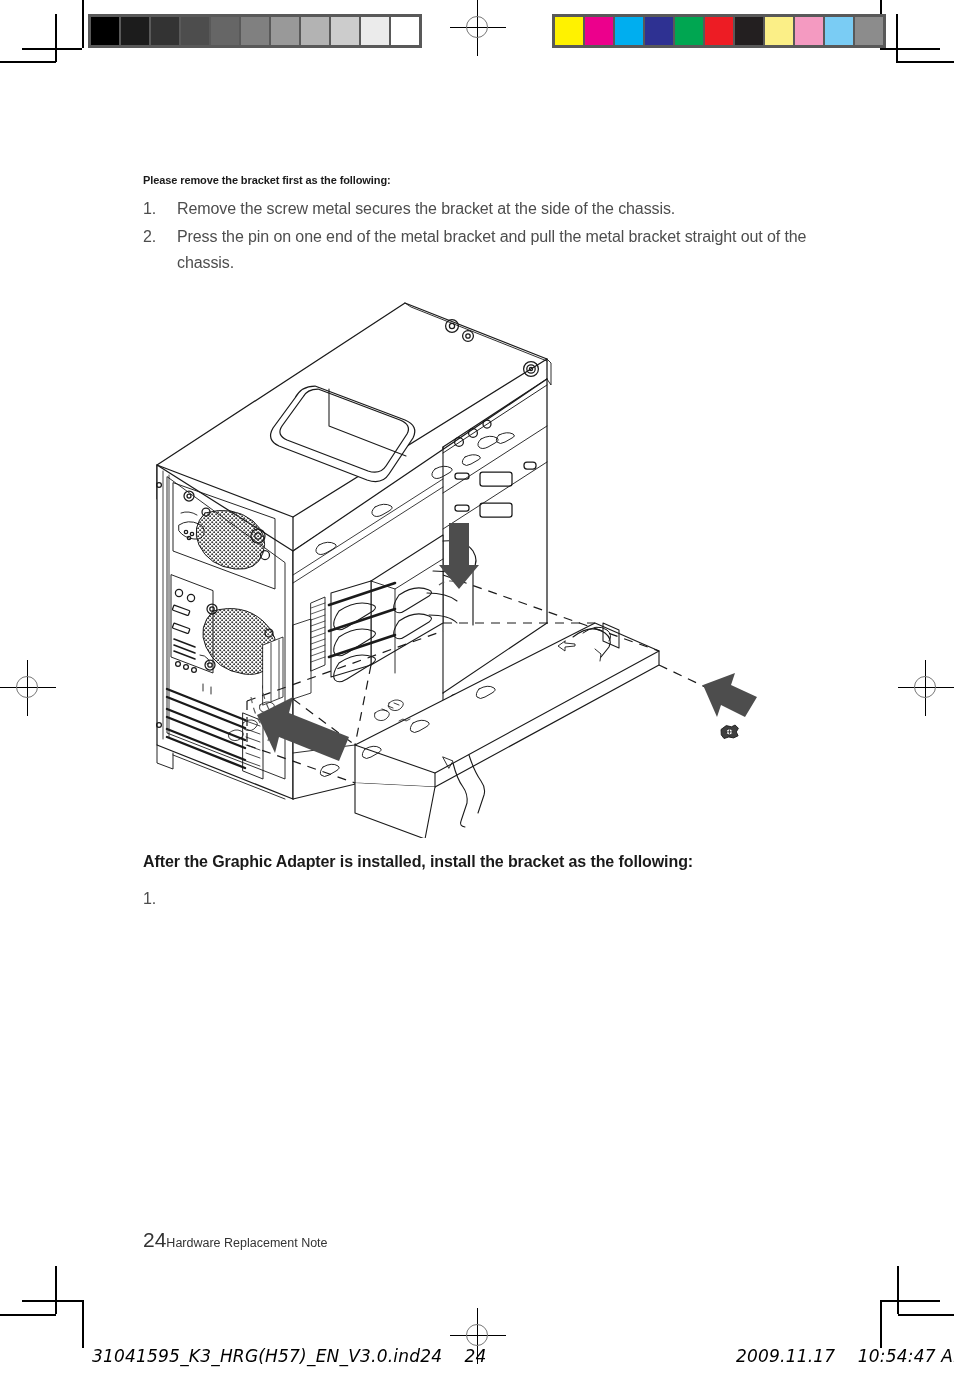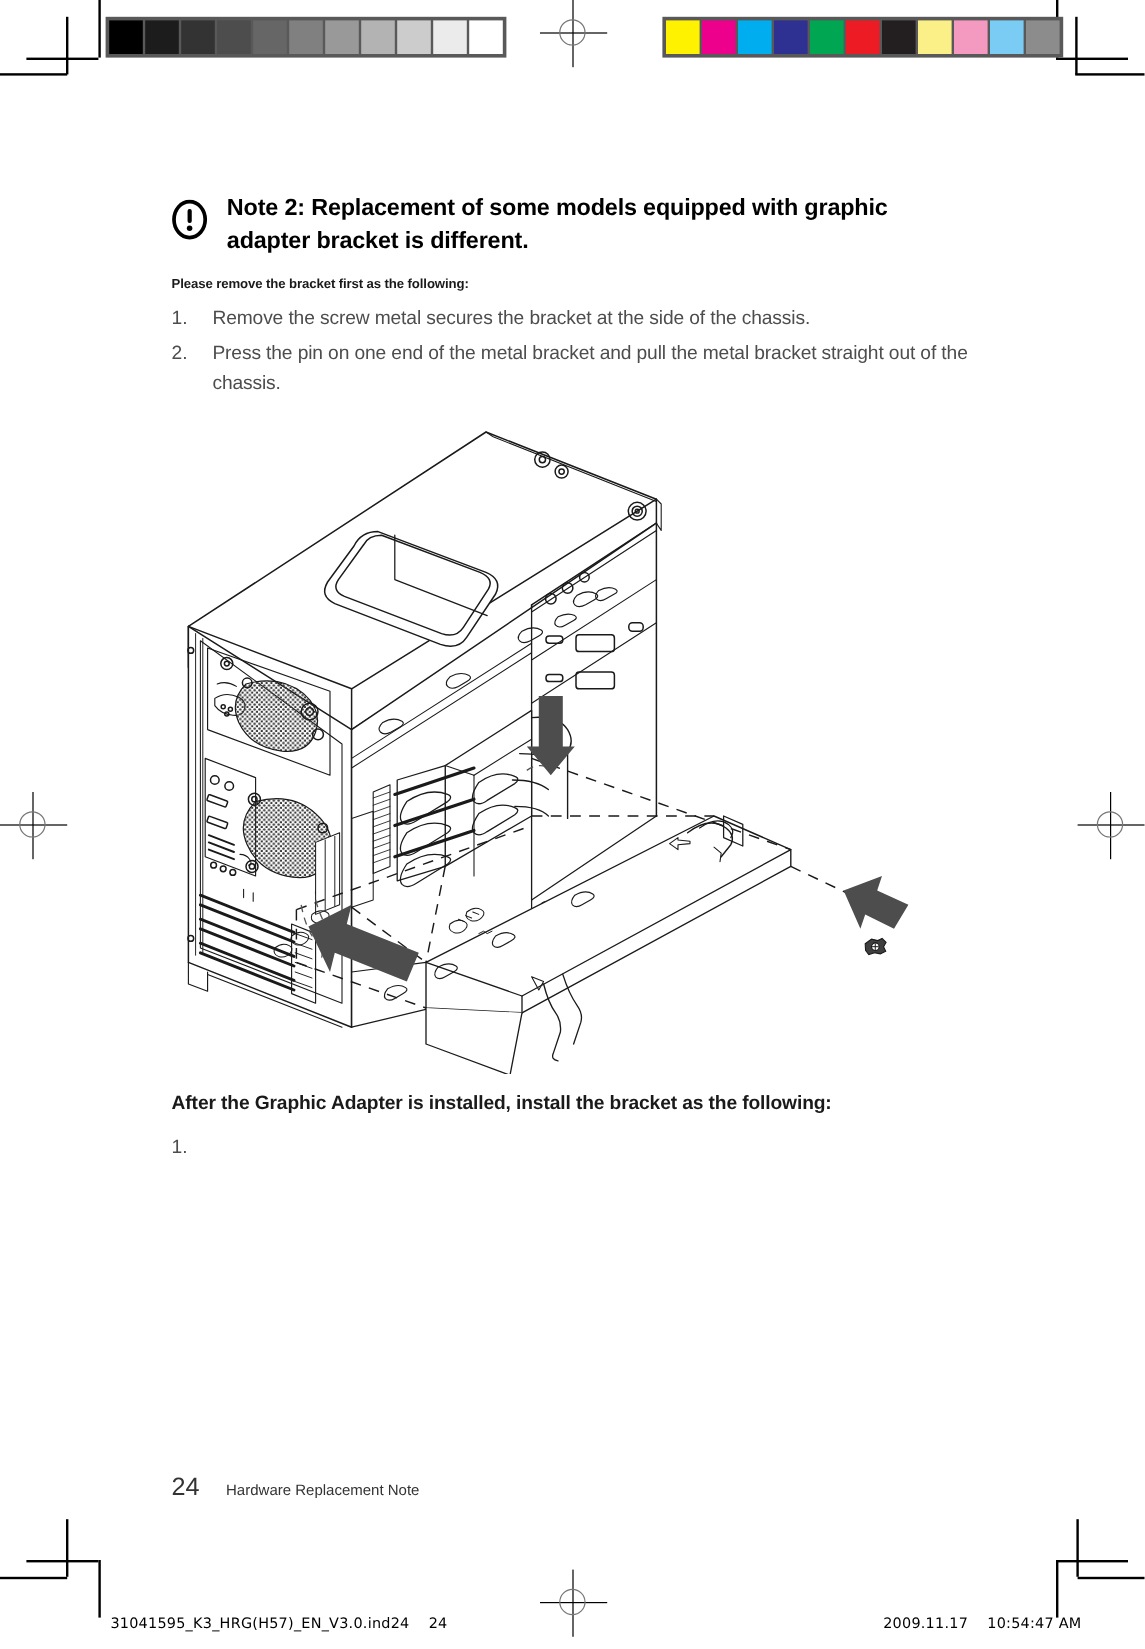--- a/index.html
+++ b/index.html
@@ -139,35 +139,36 @@
   .pg-footer {
     position: absolute;
     left: 143px;
     top: 1228px;
     display: flex;
     align-items: baseline;
   }
   .pg-num {
     font-size: 21px;
     color: #333;
-    margin-right: 22px;
+    margin-right: 0;
   }
   .pg-label {
     font-size: 12.5px;
     color: #333;
   }
 
   .plate-footer {
     position: absolute;
     top: 1346px;
-    font-size: 12px;
+    font-size: 17px;
     color: #000;
     font-family: "DejaVu Sans", sans-serif;
     letter-spacing: 0.2px;
     white-space: pre;
+    font-style: italic;
   }
   .plate-left  { left: 92px; }
   .plate-right { left: 736px; }
 </style>
 </head>
 <body>
 
 <div id="page">
 
   <div class="crop-line" style="left:82px; top:0; width:2px; height:48px;"></div>
@@ -233,30 +234,20 @@
       <div class="sw" style="background: rgb(237, 28, 36);"></div>
       <div class="sw" style="background: rgb(35, 31, 32);"></div>
       <div class="sw" style="background: rgb(251, 239, 135);"></div>
       <div class="sw" style="background: rgb(244, 154, 193);"></div>
       <div class="sw" style="background: rgb(122, 204, 244);"></div>
       <div class="sw" style="background: rgb(140, 140, 140);"></div>
     </div>
 
   <div class="content">
 
-    <div class="note-block">
-      <div class="note-icon">
-        <svg viewBox="0 0 30 34" width="30" height="34" aria-hidden="true">
-          <ellipse cx="15" cy="17" rx="13" ry="15" fill="none" stroke="#000" stroke-width="3.1"></ellipse>
-          <rect x="13.3" y="8.2" width="3.5" height="11.6" rx="1.6" fill="#000"></rect>
-          <circle cx="15" cy="24.3" r="2.3" fill="#000"></circle>
-        </svg>
-      </div>
-      <div class="note-title">Note 2: Replacement of some models equipped with graphic adapter bracket is different.</div>
-    </div>
 
     <div class="lead">Please remove the bracket first as the following:</div>
 
     <ol class="steps">
       <li>
         <span class="num">1.</span><span>Remove the screw metal secures the bracket at the side of the chassis.</span>
       </li>
       <li>
         <span class="num">2.</span><span>Press the pin on one end of the metal bracket and pull the metal bracket straight out of the chassis.</span>
       </li>

